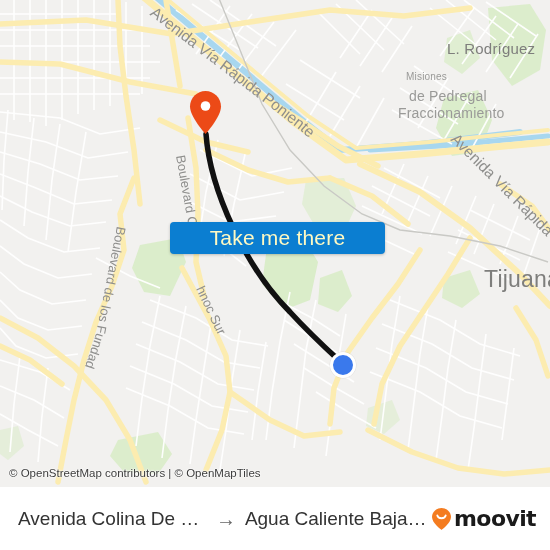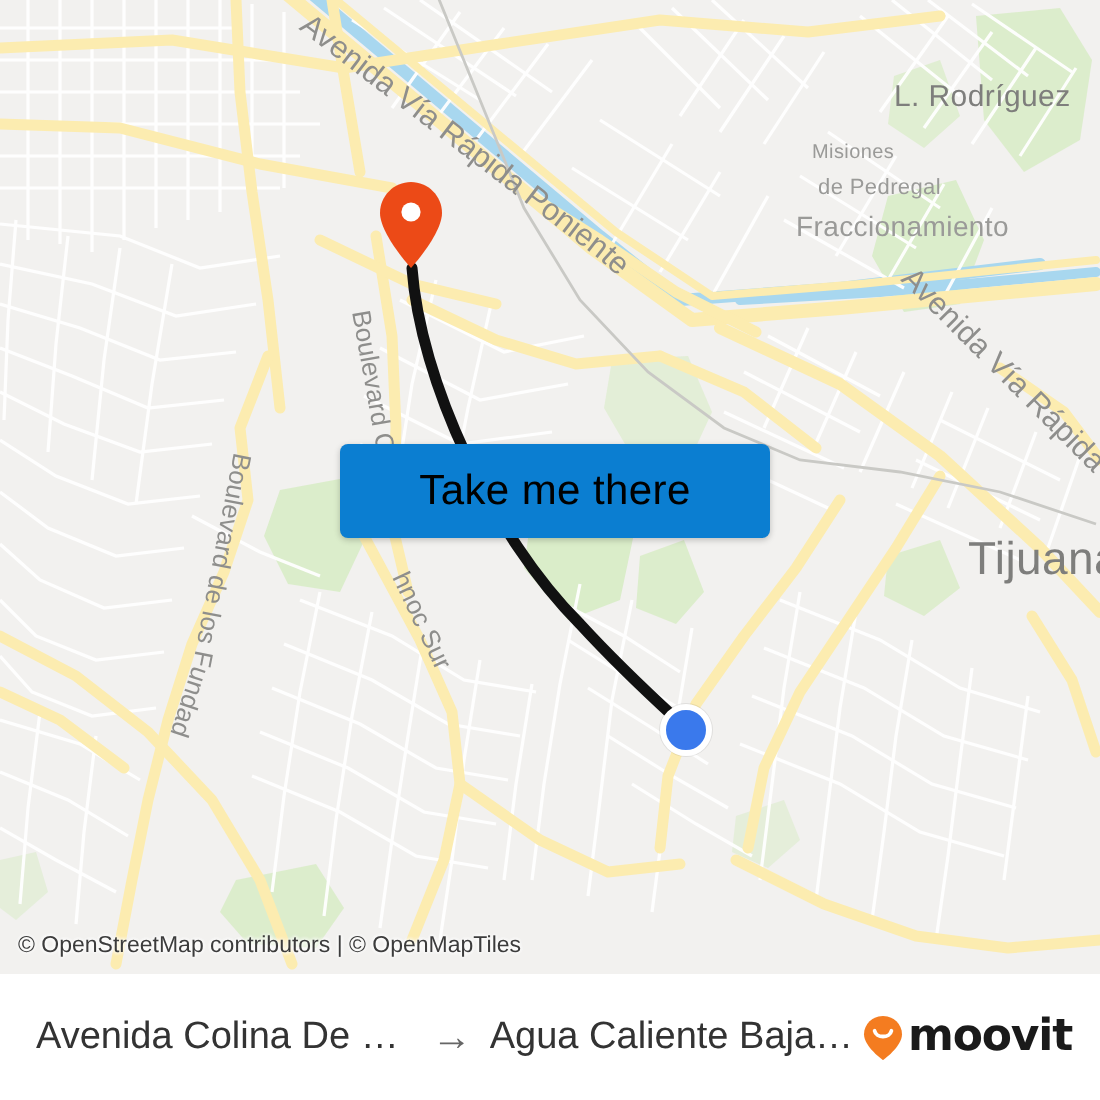--- a/index.html
+++ b/index.html
@@ -51,25 +51,25 @@
     background: #3a79ec;
     border: 3px solid #ffffff;
     box-sizing: border-box;
     box-shadow: 0 0 0 0.5px rgba(0,0,0,.08);
   }
 
   
   #takeme {
     position: absolute;
     left: 170px; top: 222px;
-    width: 215px; height: 47px;
+    width: 215px; height: 32px;
     background: #0b7ed1;
     border: none;
     border-radius: 4px;
-    color: #000000;
+    color: #fef9c3;
     font-size: 21px;
     font-family: "Liberation Sans", sans-serif;
     letter-spacing: .2px;
     cursor: pointer;
     box-shadow: 0 1px 3px rgba(0,0,0,.22);
   }
 
   
   #attribution {
     position: absolute;
@@ -297,21 +297,21 @@
           <textPath href="#lblPathHnoc" startOffset="14">hnoc Sur</textPath>
         </text>
         <text font-size="13">
           <textPath href="#lblPathFund" startOffset="0">Boulevard de los Fundadores</textPath>
         </text>
       </g>
     </svg>
 
     <div class="maplabel dark" style="left:447px; top:0px; font-size:15px;">L. Rodríguez</div>
     <div class="maplabel" style="left:406px; top:71px; font-size:10px;">Misiones</div>
-    <div class="maplabel" style="left:409px; top:88px; font-size:11px;">de Pedregal</div>
+    <div class="maplabel" style="left:409px; top:88px; font-size:14px;">de Pedregal</div>
     <div class="maplabel" style="left:398px; top:105px; font-size:14px;">Fraccionamiento</div>
     <div class="maplabel dark" style="left:484px; top:226px; font-size:23px;">Tijuana</div>
 
     <div id="pin">
       <svg width="33" height="45" viewBox="0 0 33 45">
         <path d="M16.5 1 C 8 1 1 8 1 16.5 C 1 27 16.5 44 16.5 44 C 16.5 44 32 27 32 16.5 C 32 8 25 1 16.5 1 Z" fill="#ec4a17"></path>
         <circle cx="16.5" cy="16" r="4.8" fill="#ffffff"></circle>
       </svg>
     </div>
 

